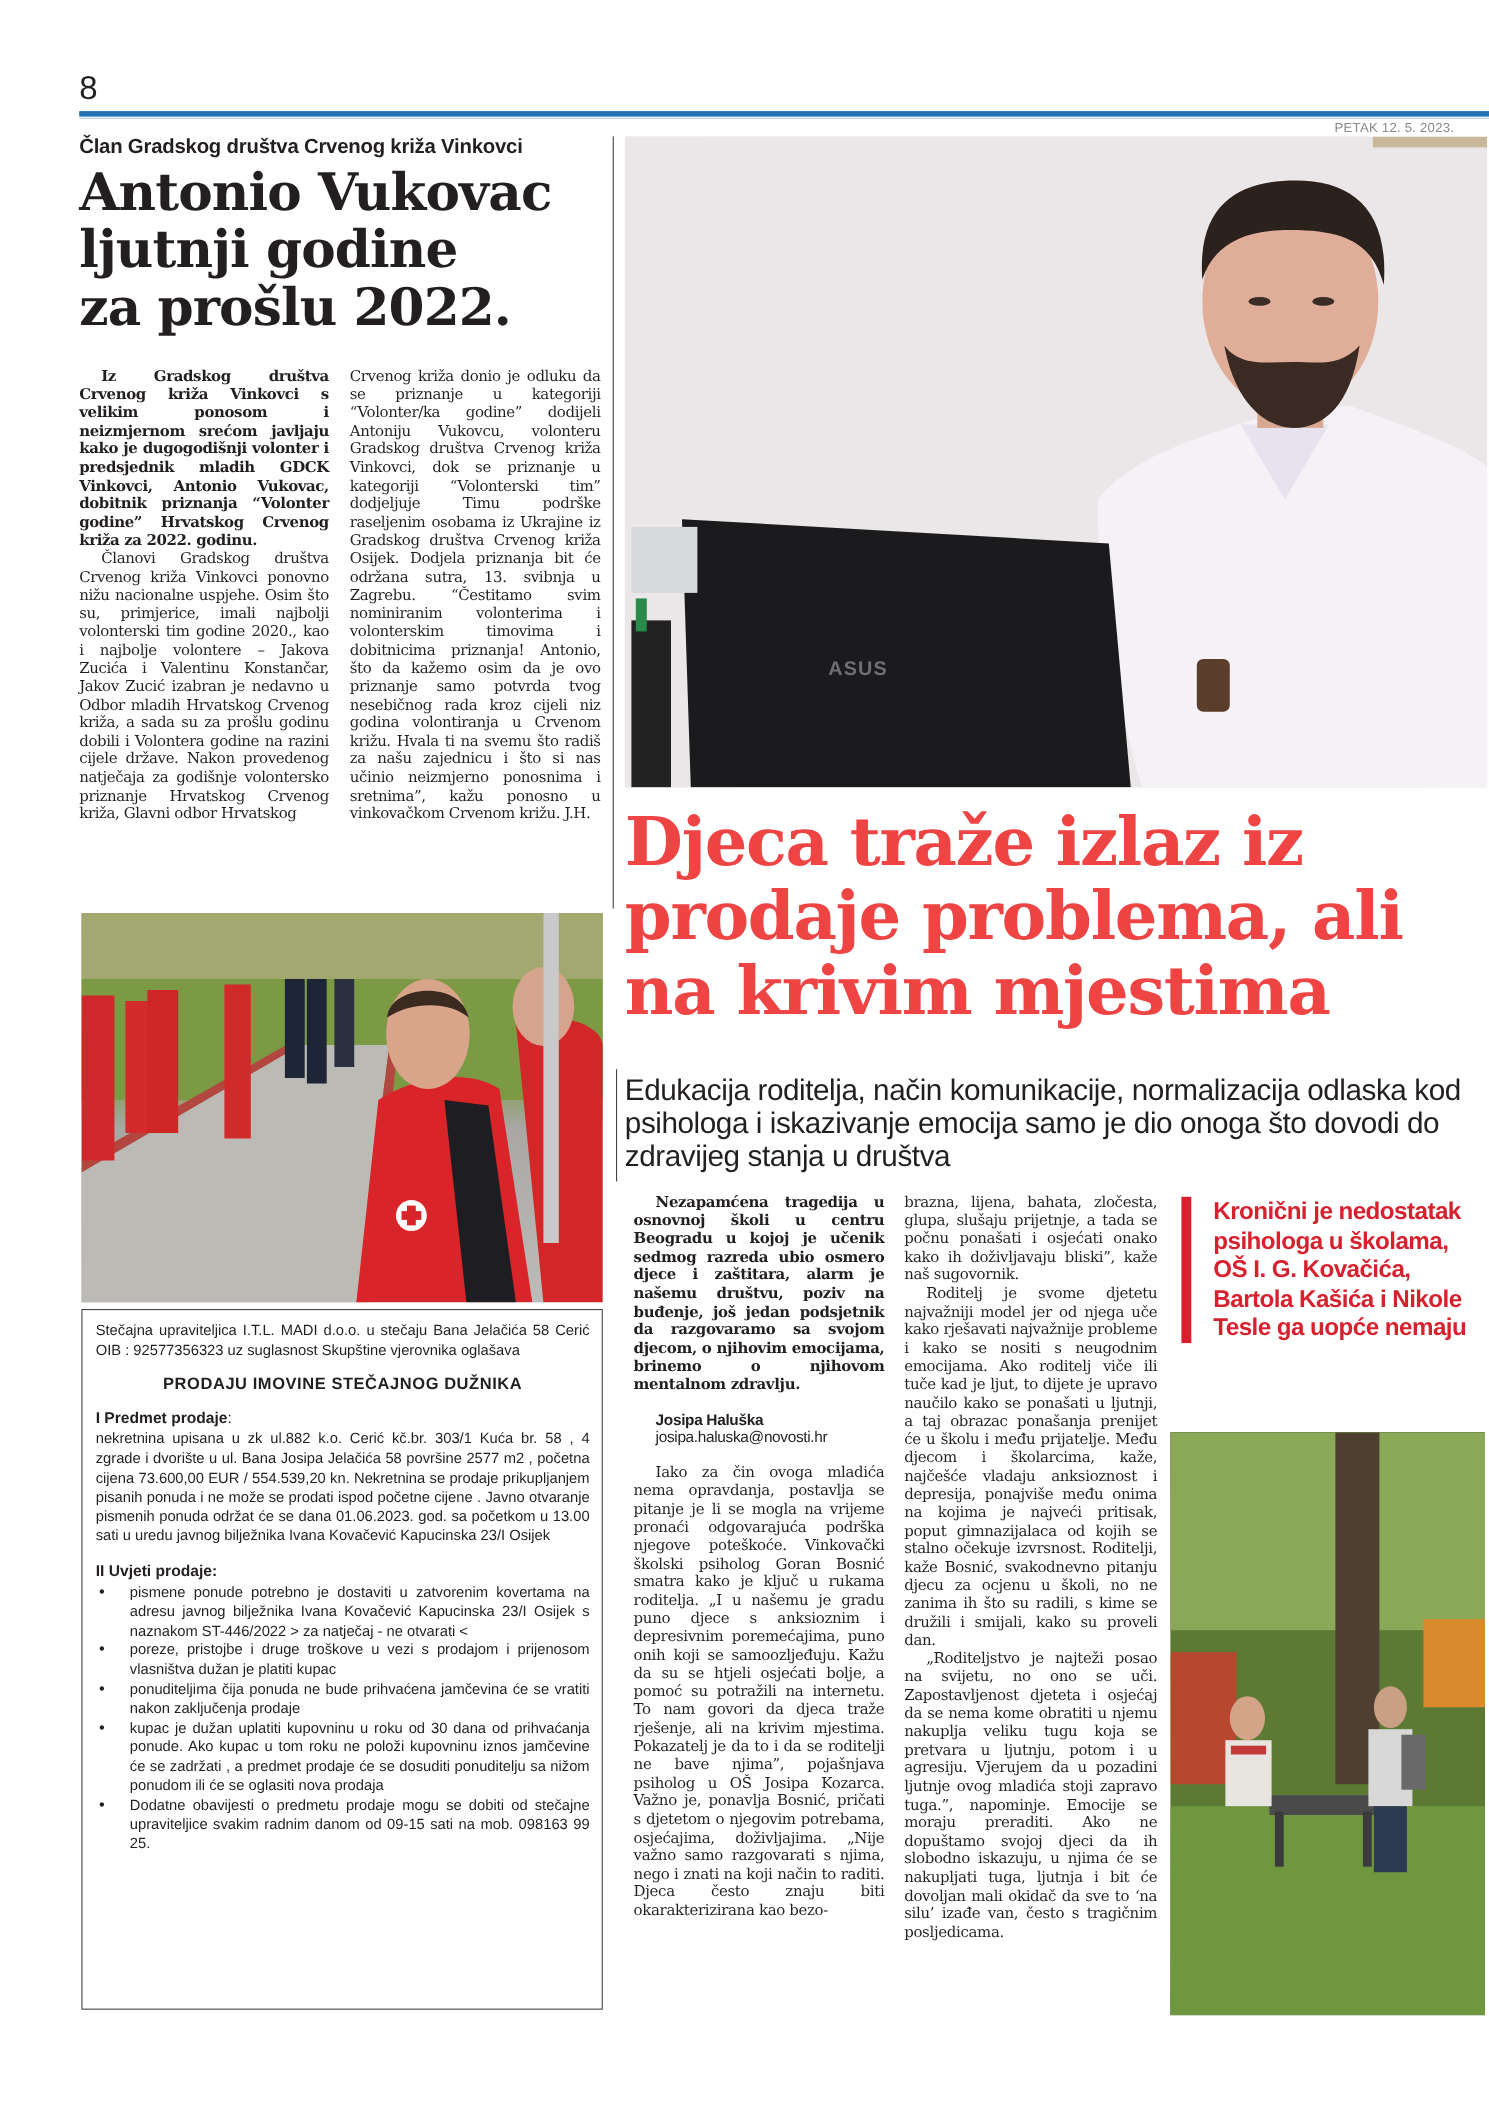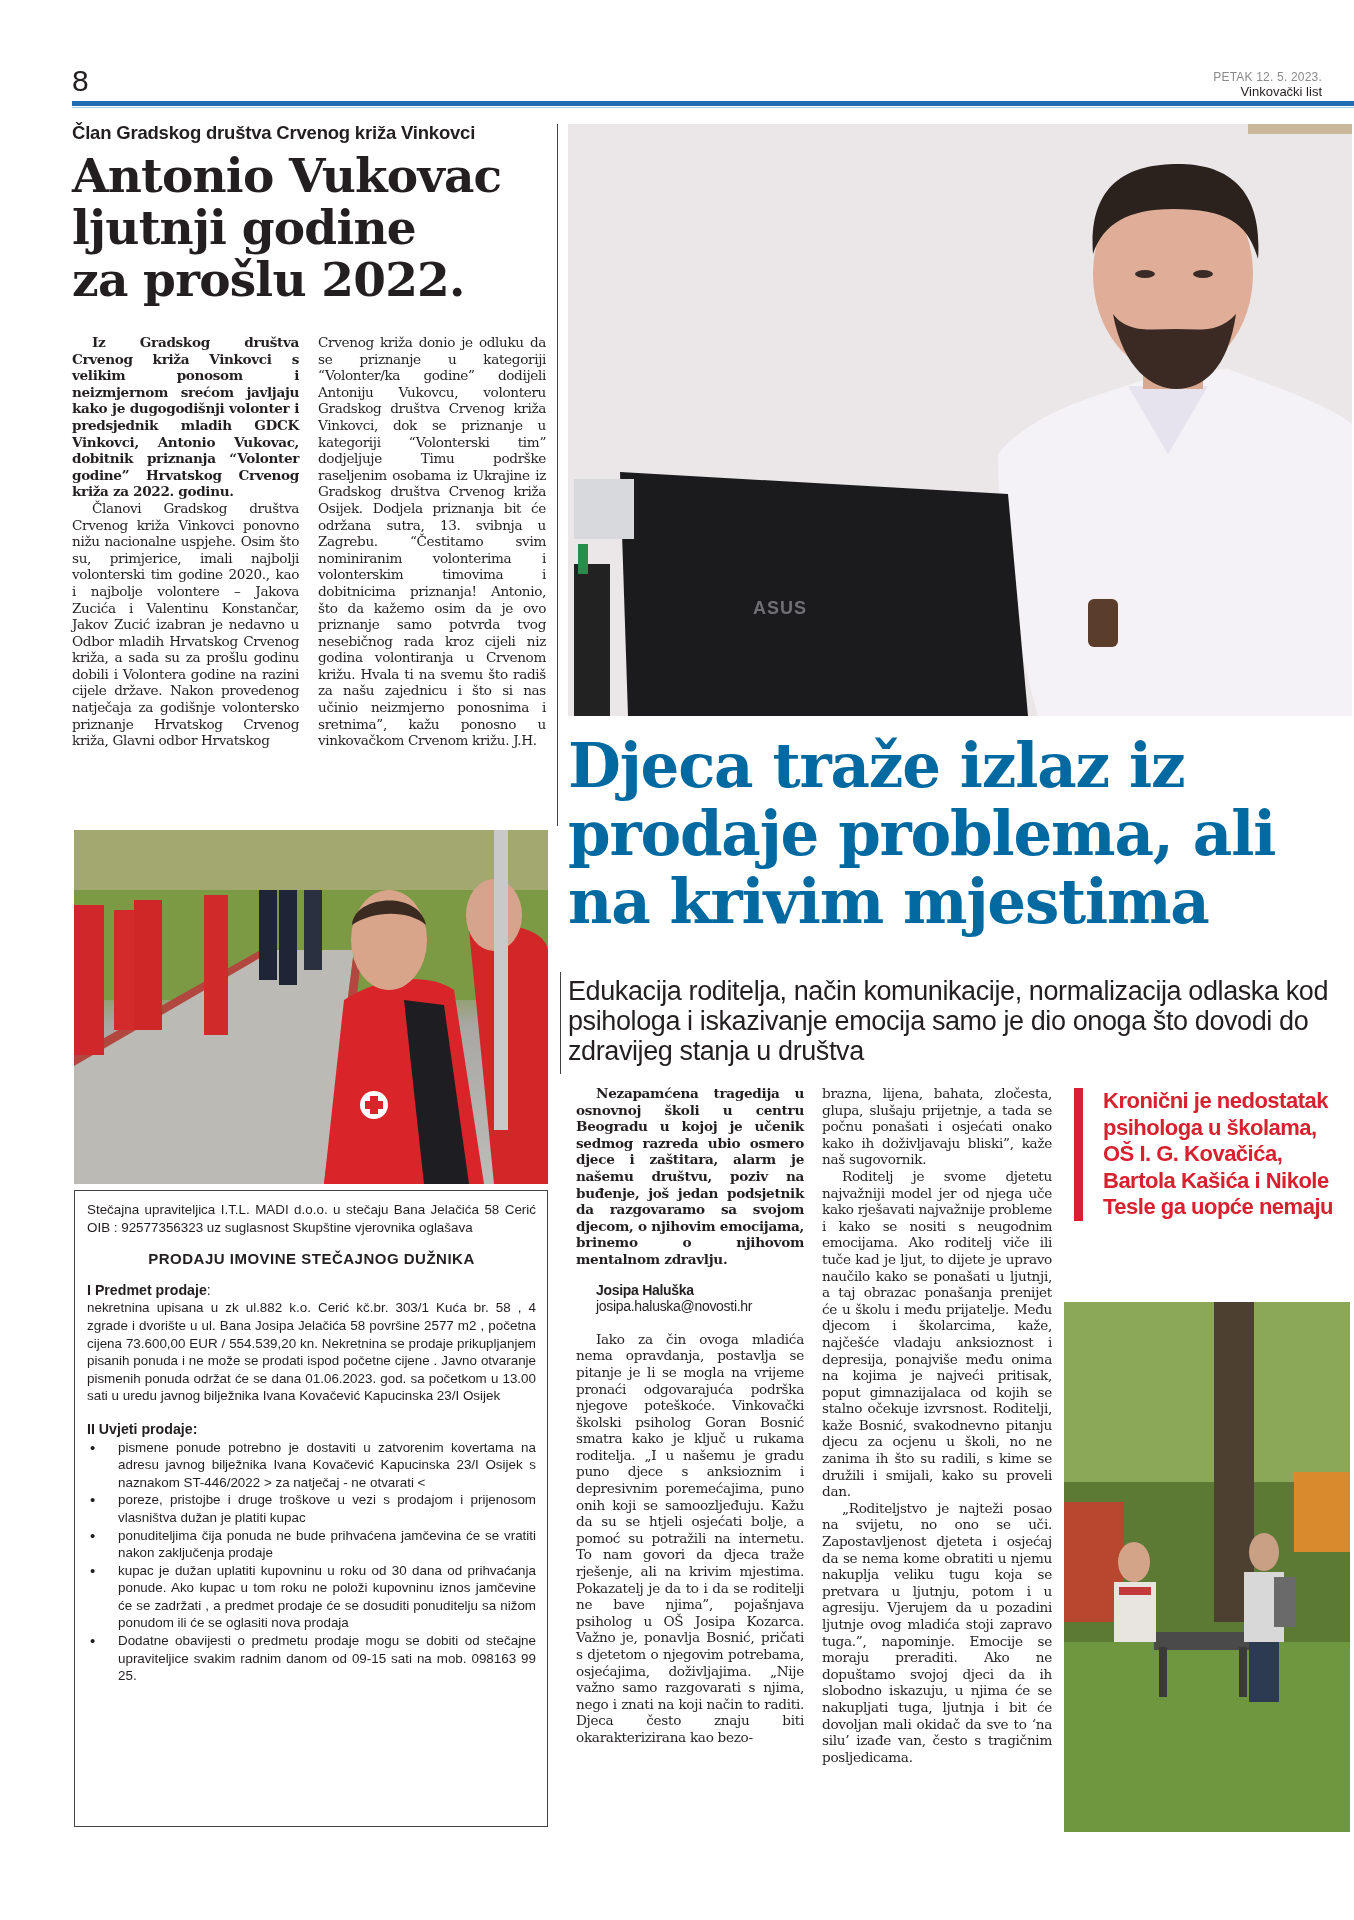--- a/index.html
+++ b/index.html
@@ -2,21 +2,21 @@
 <html><head>
 <meta charset="utf-8">
 <style>
   * { box-sizing: border-box; margin: 0; padding: 0; }
   html, body { width: 1354px; height: 1920px; background: #ffffff; overflow: hidden; }
   body { position: relative; font-family: "DejaVu Serif", serif; color: #231f20; }
 
   
   .page-number { position: absolute; left: 72px; top: 66px; font-family: "Liberation Sans", sans-serif; font-size: 30px; font-weight: 300; color: #231f20; line-height: 1; }
   .header-right { position: absolute; right: 32px; top: 70px; text-align: right; font-family: "Liberation Sans", sans-serif; }
-  .header-date { font-size: 12px; color: #8a8a8a; line-height: 14px; letter-spacing: 0.2px; }
+  .header-date { font-size: 12px; color: #8a8a8a; line-height: 14px; letter-spacing: 0.2px; margin-top: 39px; }
   .header-paper { font-size: 13px; color: #231f20; line-height: 16px; }
   .header-rule { position: absolute; left: 72px; right: 0; top: 101px; height: 5px; background: #1f6fb2; }
   .header-rule-thin { position: absolute; left: 72px; right: 0; top: 107px; height: 1px; background: #a9cde8; }
 
   
   .vrule { position: absolute; width: 1px; background: #444; }
 
   
   .kicker1 { position: absolute; left: 72px; top: 122px; width: 480px; font-family: "Liberation Sans", sans-serif; font-weight: bold; font-size: 18.5px; color: #231f20; letter-spacing: -0.2px; }
   .headline1 { position: absolute; left: 72px; top: 150px; width: 490px; font-family: "DejaVu Serif", serif; font-weight: bold; font-size: 47px; line-height: 52px; letter-spacing: -0.8px; color: #231f20; }
@@ -38,21 +38,21 @@
   .adbox .intro { text-align: justify; }
   .adbox .ad-title { text-align: center; font-weight: bold; font-size: 15px; letter-spacing: 0.5px; margin: 14px 0 14px; }
   .adbox .sec-title { font-weight: bold; font-size: 14.2px; }
   .adbox .sec-text { text-align: justify; }
   .adbox .gap { height: 16px; }
   .adbox ul { list-style: none; }
   .adbox li { position: relative; padding-left: 31px; text-align: justify; }
   .adbox li::before { content: "\2022"; position: absolute; left: 3px; top: 0; font-size: 15px; }
 
   
-  .headline2 { position: absolute; left: 568px; top: 732px; width: 786px; font-family: "DejaVu Serif", serif; font-weight: bold; font-size: 61px; line-height: 68px; letter-spacing: -1.2px; color: #0369a1; }
+  .headline2 { position: absolute; left: 568px; top: 732px; width: 786px; font-family: "DejaVu Serif", serif; font-weight: bold; font-size: 61px; line-height: 68px; letter-spacing: -1.2px; color: #ef4444; }
   .subhead2 { position: absolute; left: 568px; top: 976px; width: 760px; font-family: "Liberation Sans", sans-serif; font-size: 27px; line-height: 30px; letter-spacing: -0.4px; color: #231f20; }
   .a2c1 { left: 576px; top: 1085px; width: 228px; letter-spacing: -0.3px; }
   .a2c2 { left: 822px; top: 1085px; width: 230px; letter-spacing: -0.3px; }
   .byline-name { font-family: "Liberation Sans", sans-serif; font-weight: bold; font-size: 14px; margin-top: 14px; text-indent: 0; }
   .byline-email { font-family: "Liberation Sans", sans-serif; font-size: 14px; text-indent: 0; margin-bottom: 16px; }
 
   .pullquote { position: absolute; left: 1074px; top: 1088px; width: 270px; padding-left: 20px; border-left: 9px solid #d7212e; font-family: "Liberation Sans", sans-serif; font-weight: bold; font-size: 22px; line-height: 26.5px; color: #d7212e; letter-spacing: -0.5px; }
 </style>
 </head>
 <body>

